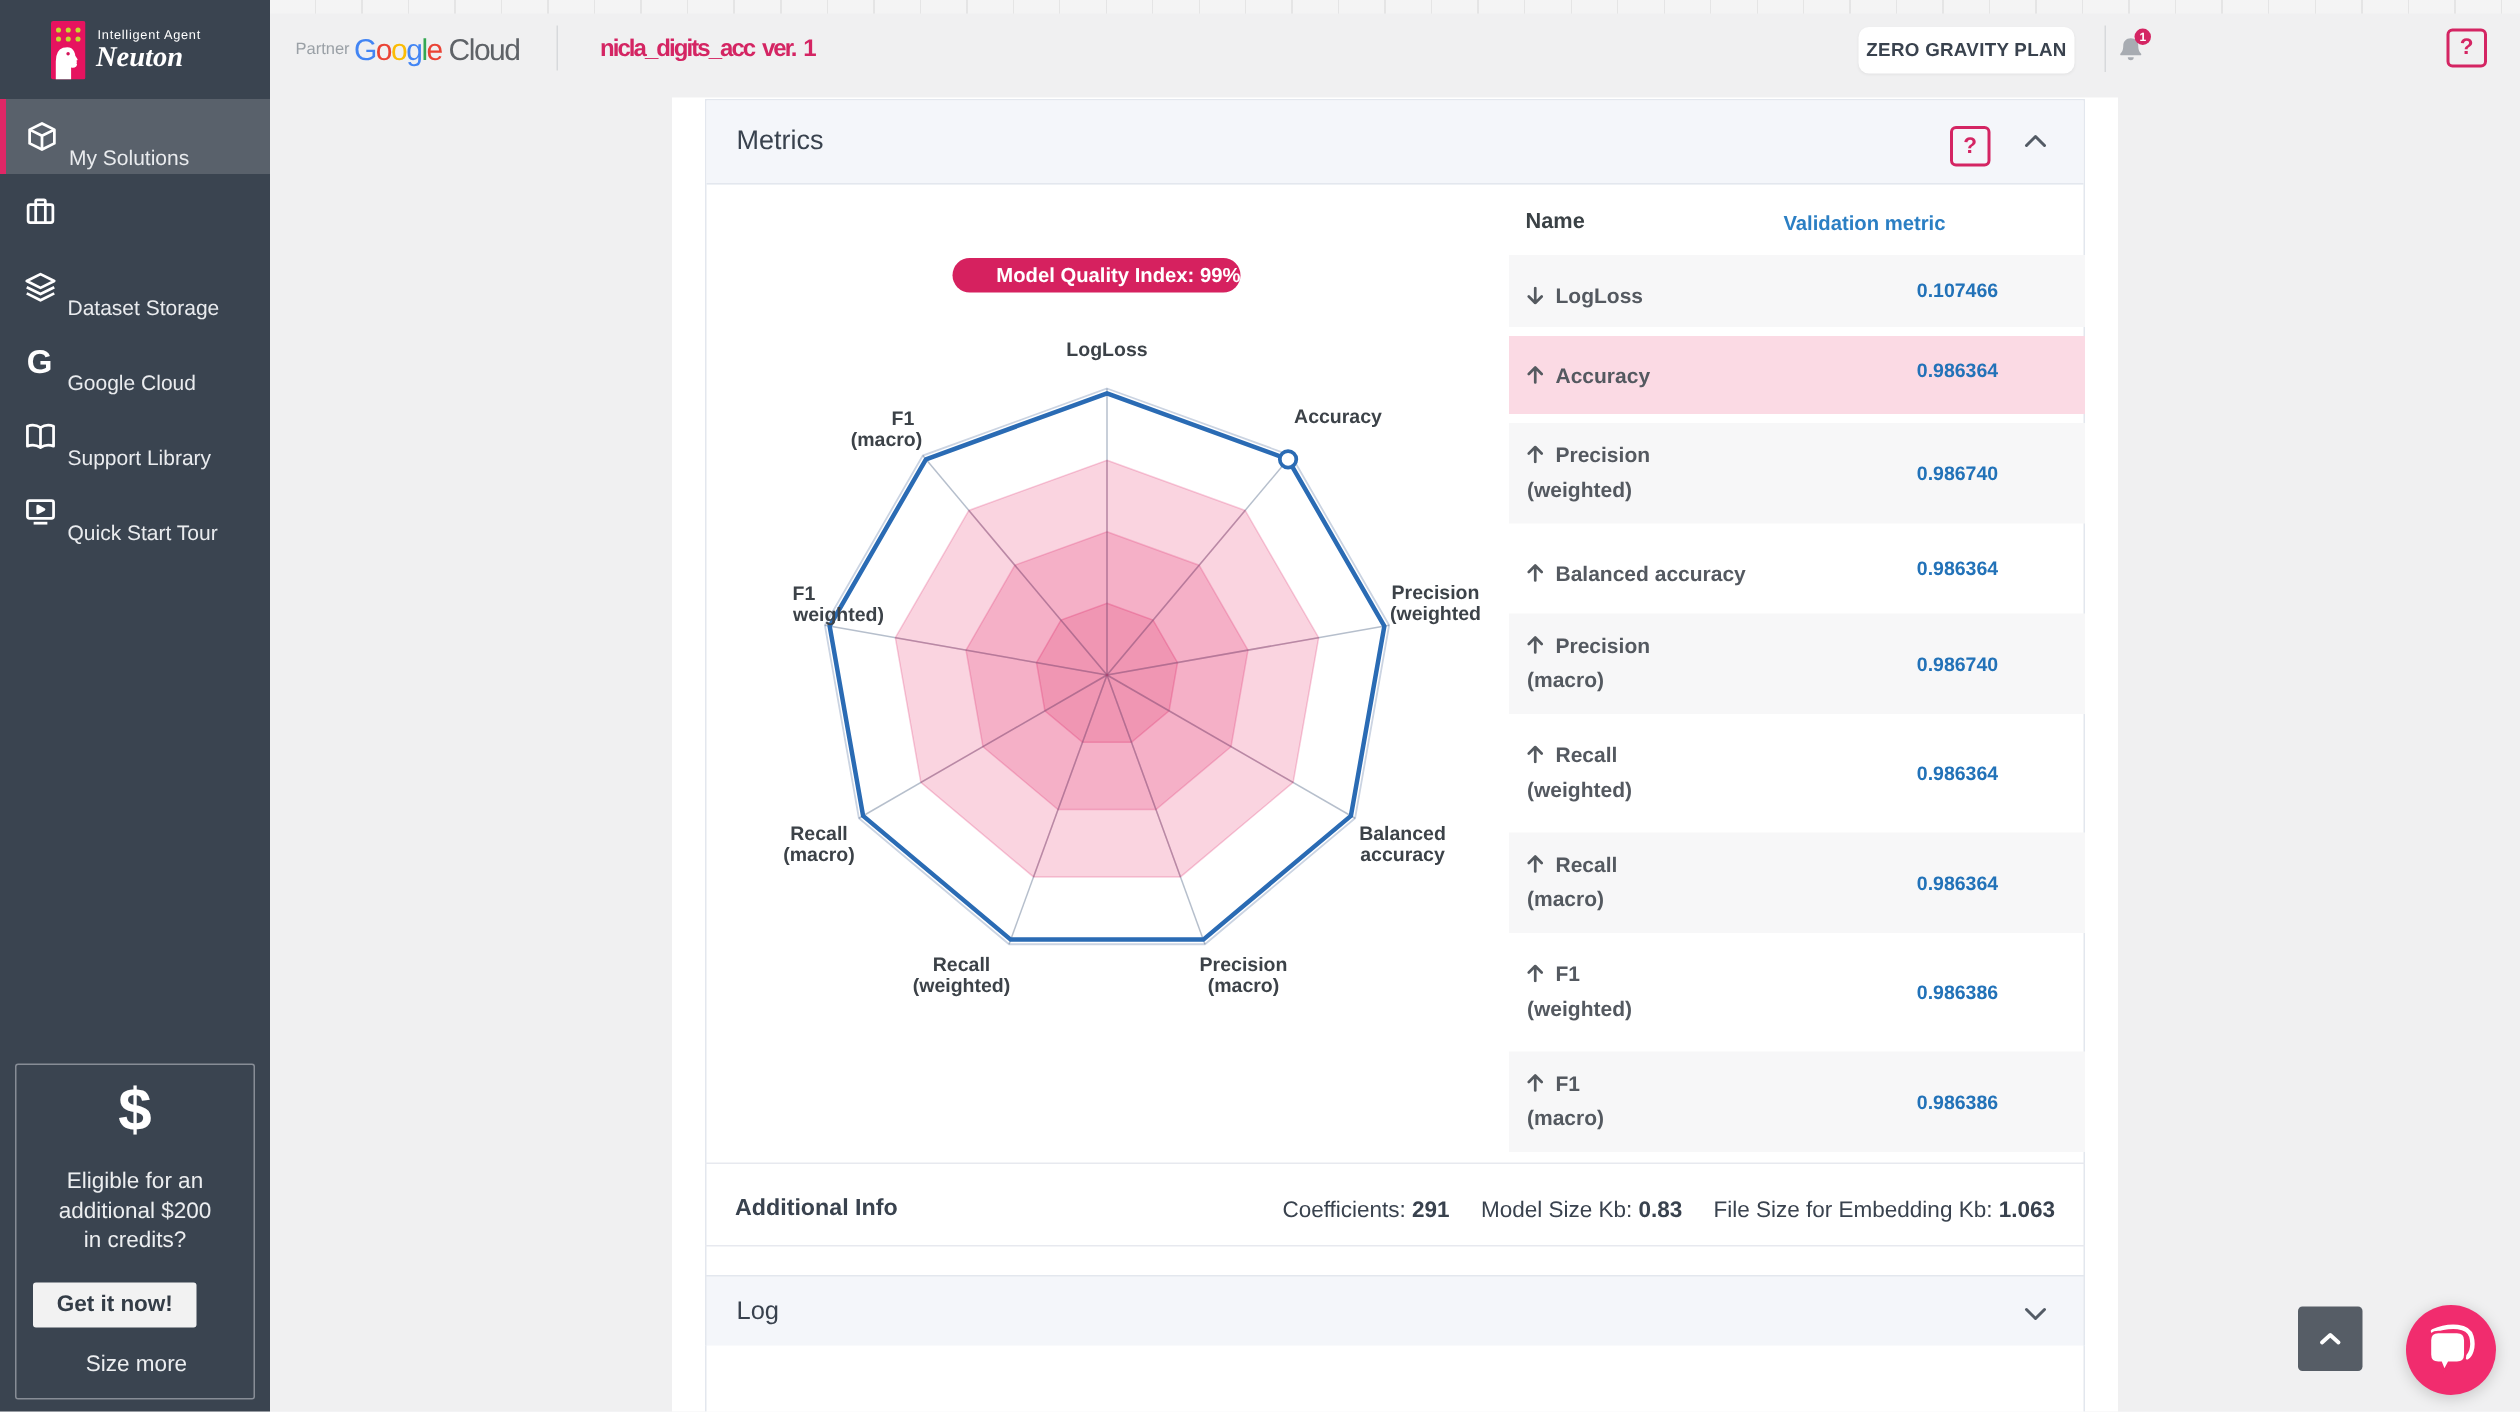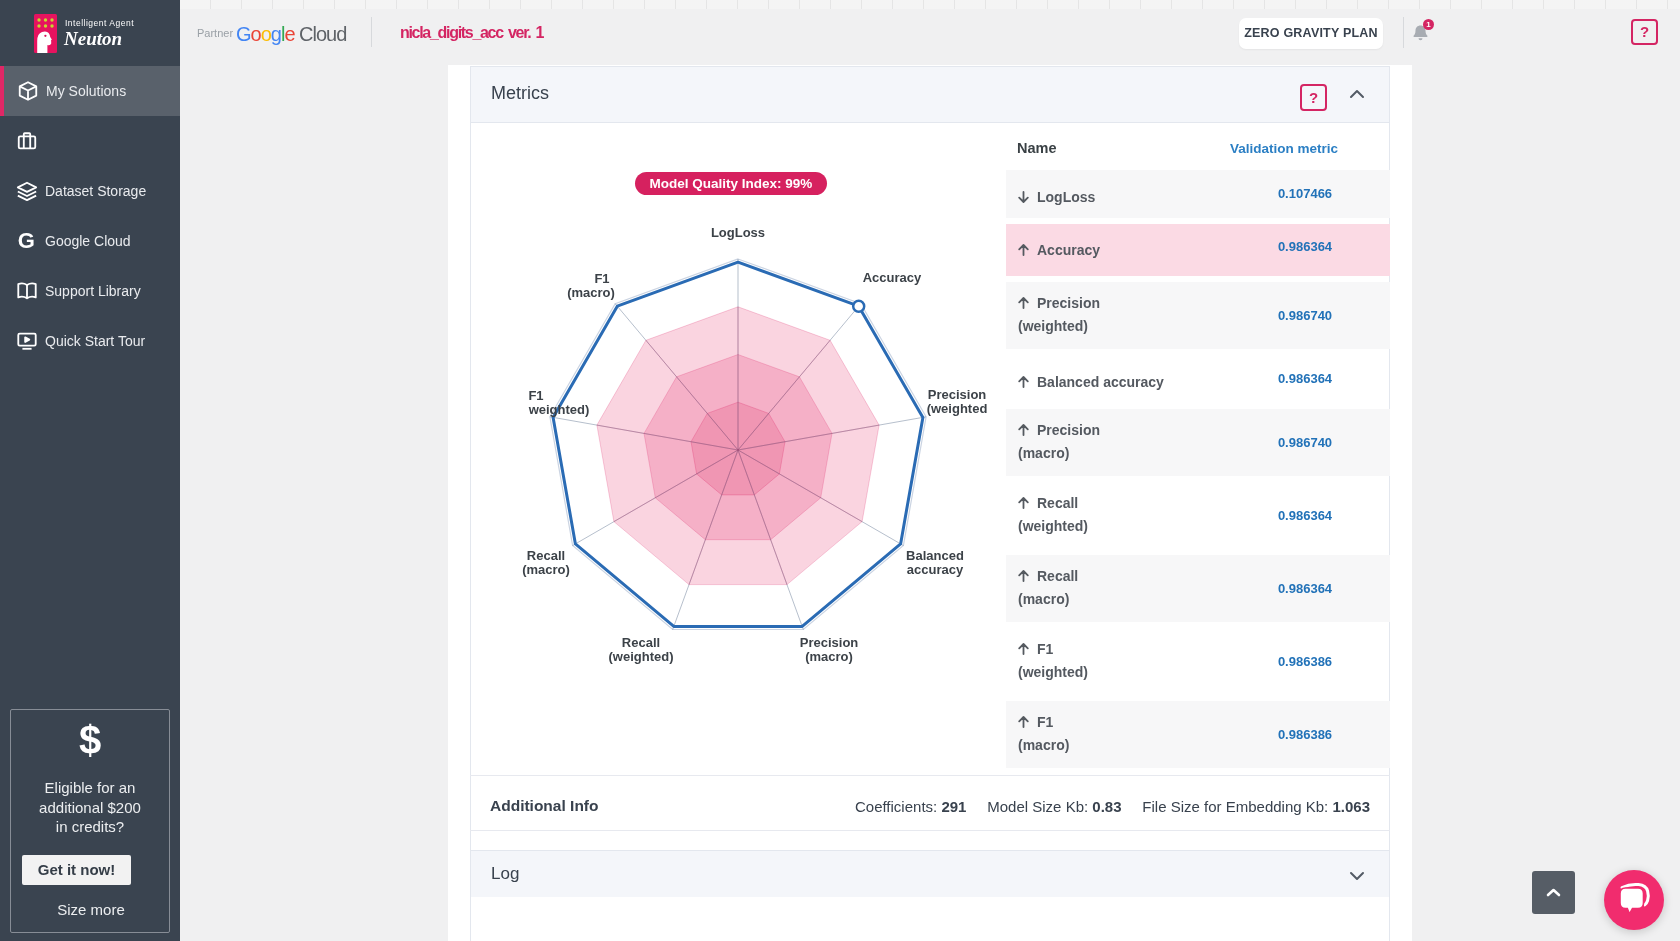--- a/index.html
+++ b/index.html
@@ -7,21 +7,21 @@
 .abs { position:absolute; }
 
 
 #sidebar { position:absolute; left:0; top:0; width:180px; height:941px; background:#3a4450; z-index:5; }
 #logo { position:absolute; left:0; top:0; width:180px; height:66px; }
 #logomark { position:absolute; left:34px; top:14px; width:23px; height:39px; }
 #logotx1 { position:absolute; left:65px; top:18px; color:#fff; font-size:8.5px; letter-spacing:0.5px; }
 #logotx2 { position:absolute; left:64px; top:28px; color:#fff; font-size:19px; font-family:"Liberation Serif", serif; font-style:italic; font-weight:bold; }
 .navitem { position:absolute; left:0; width:180px; height:50px; color:#e9ebee; font-size:14px; }
 .navitem .ic { position:absolute; left:16px; top:14px; width:22px; height:22px; }
-.navitem .tx { position:absolute; left:45px; top:0; line-height:50px; white-space:nowrap; }
+.navitem .tx { position:absolute; left:45px; top:14px; line-height:50px; white-space:nowrap; }
 .navitem.active { background:#59616b; border-left:4px solid #e02766; }
 .navitem.active .ic { left:13px; }
 .navitem.active .tx { left:42px; }
 #promo { position:absolute; left:10px; top:709px; width:160px; height:224px; border:1px solid #878d96; border-radius:2px; color:#eceef0; text-align:center; }
 #promo .dollar { font-size:40px; font-weight:bold; color:#fff; margin-top:8px; line-height:44px; }
 #promo .ptx { font-size:15px; line-height:19.5px; margin-top:16px; }
 #promo .btn { position:absolute; left:11px; top:145px; width:109px; height:30px; background:#f2f2f2; border-radius:2px; color:#343d47; font-weight:bold; font-size:15px; line-height:30px; }
 #promo .lm { position:absolute; left:0; width:160px; top:191px; font-size:15px; }
 
 
@@ -38,34 +38,34 @@
 
 
 #panel { position:absolute; left:448px; top:65px; width:964px; height:876px; background:#fff; }
 #card { position:absolute; left:470px; top:66px; width:920px; height:875px; border:1px solid #e3e7ee; border-bottom:none; background:#fff; }
 #cardhead { position:absolute; left:0; top:0; width:918px; height:56px; background:#f4f6fa; border-bottom:1px solid #e3e7ee; }
 #cardhead .t { position:absolute; left:20px; top:16px; font-size:18px; color:#39424e; }
 #qbox { position:absolute; left:829px; top:17px; width:27px; height:27px; border:2px solid #d42563; border-radius:4px; color:#d42563; font-size:15px; font-weight:bold; text-align:center; line-height:23px; }
 .chev { stroke:#535b65; stroke-width:2; fill:none; stroke-linecap:round; stroke-linejoin:round; }
 
 
-#pill { position:absolute; left:635px; top:172px; width:192px; height:23px; background:#d6215f; border-radius:12px; color:#fff; font-size:13.5px; font-weight:bold; text-align:center; line-height:23px; z-index:3; }
+#pill { position:absolute; left:635px; top:172px; width:192px; height:23px; background:#d6215f; border-radius:12px; color:#fff; font-size:13.5px; font-weight:bold; text-align:right; line-height:23px; z-index:3; }
 
 
 .rlab { position:absolute; font-size:13px; font-weight:bold; color:#3c4248; text-align:center; line-height:14px; white-space:pre; z-index:3; }
 
 
 .trow { position:absolute; left:1006px; width:384px; z-index:3; }
 .trow .nm { position:absolute; left:12px; font-size:14px; font-weight:bold; color:#545960; line-height:22px; }
 .trow .ar { display:inline-block; width:11px; height:12px; margin-right:8px; position:relative; top:1px; }
 .trow .vl { position:absolute; left:199px; width:200px; text-align:center; font-size:13px; font-weight:bold; color:#2272b8; }
 .gray { background:#f7f7f8; }
 .pink { background:#fbdae4; }
 #thead .n { position:absolute; left:1017px; top:140px; font-size:14.5px; font-weight:bold; color:#3a4145; z-index:3;}
-#thead .v { position:absolute; left:1230px; top:141px; width:150px; font-size:13.5px; font-weight:bold; color:#2b7fc4; white-space:nowrap; z-index:3;}
+#thead .v { position:absolute; left:1168px; top:141px; width:150px; text-align:center; font-size:13.5px; font-weight:bold; color:#2b7fc4; white-space:nowrap; z-index:3;}
 
 
 .hline { position:absolute; left:470px; width:920px; height:1px; background:#e7e9ef; z-index:3; }
 #addinfo { position:absolute; left:490px; top:797px; font-size:15.5px; font-weight:bold; color:#39424e; z-index:3;}
 #addvals { position:absolute; left:700px; top:798px; width:670px; text-align:right; font-size:15px; color:#39424e; white-space:nowrap; z-index:3;}
 #confm { position:absolute; left:490px; top:858px; font-size:15.5px; font-weight:normal; color:#39424e; z-index:3;}
 #openbtn { position:absolute; left:1216px; top:852px; width:156px; height:29px; background:#ececec; border-radius:2px; text-align:center; line-height:29px; font-size:15px; color:#39424e; z-index:3;}
 #logband { position:absolute; left:470px; top:850px; width:920px; height:47px; background:#f4f6fa; border:1px solid #e3e7ee; border-bottom:none; z-index:3;}
 #logband .t { position:absolute; left:20px; top:13px; font-size:17px; color:#39424e; }
 

